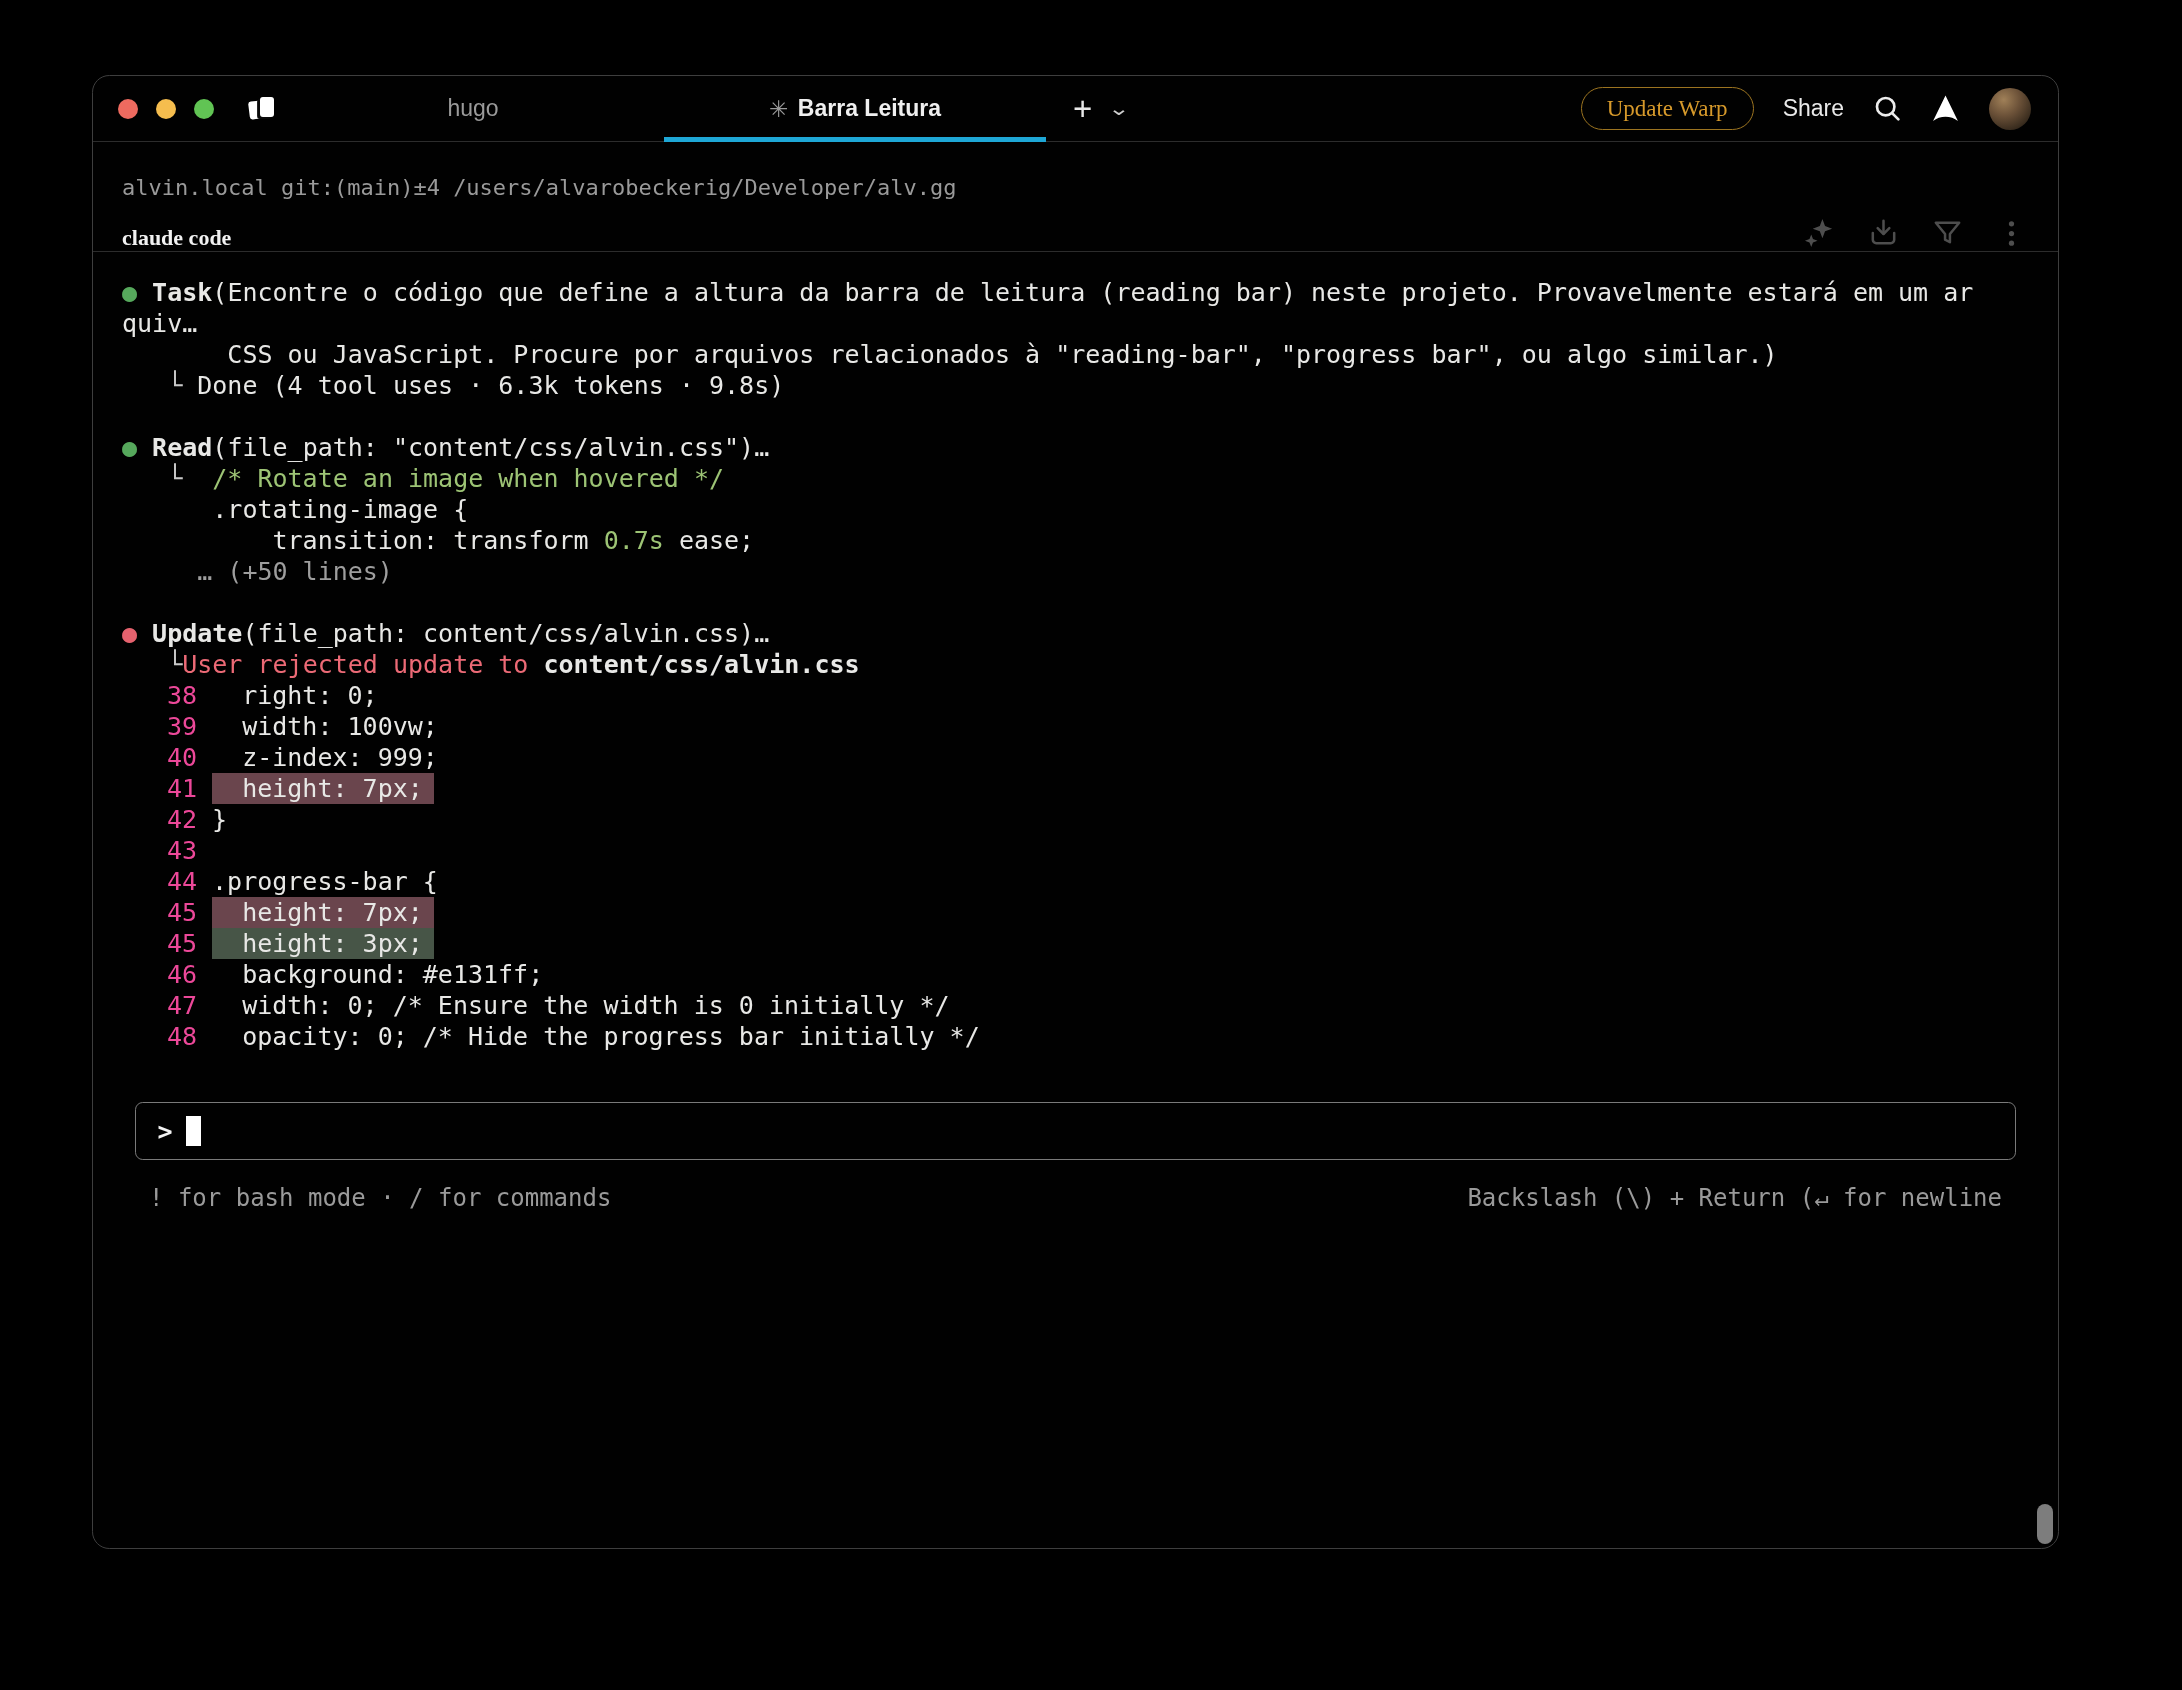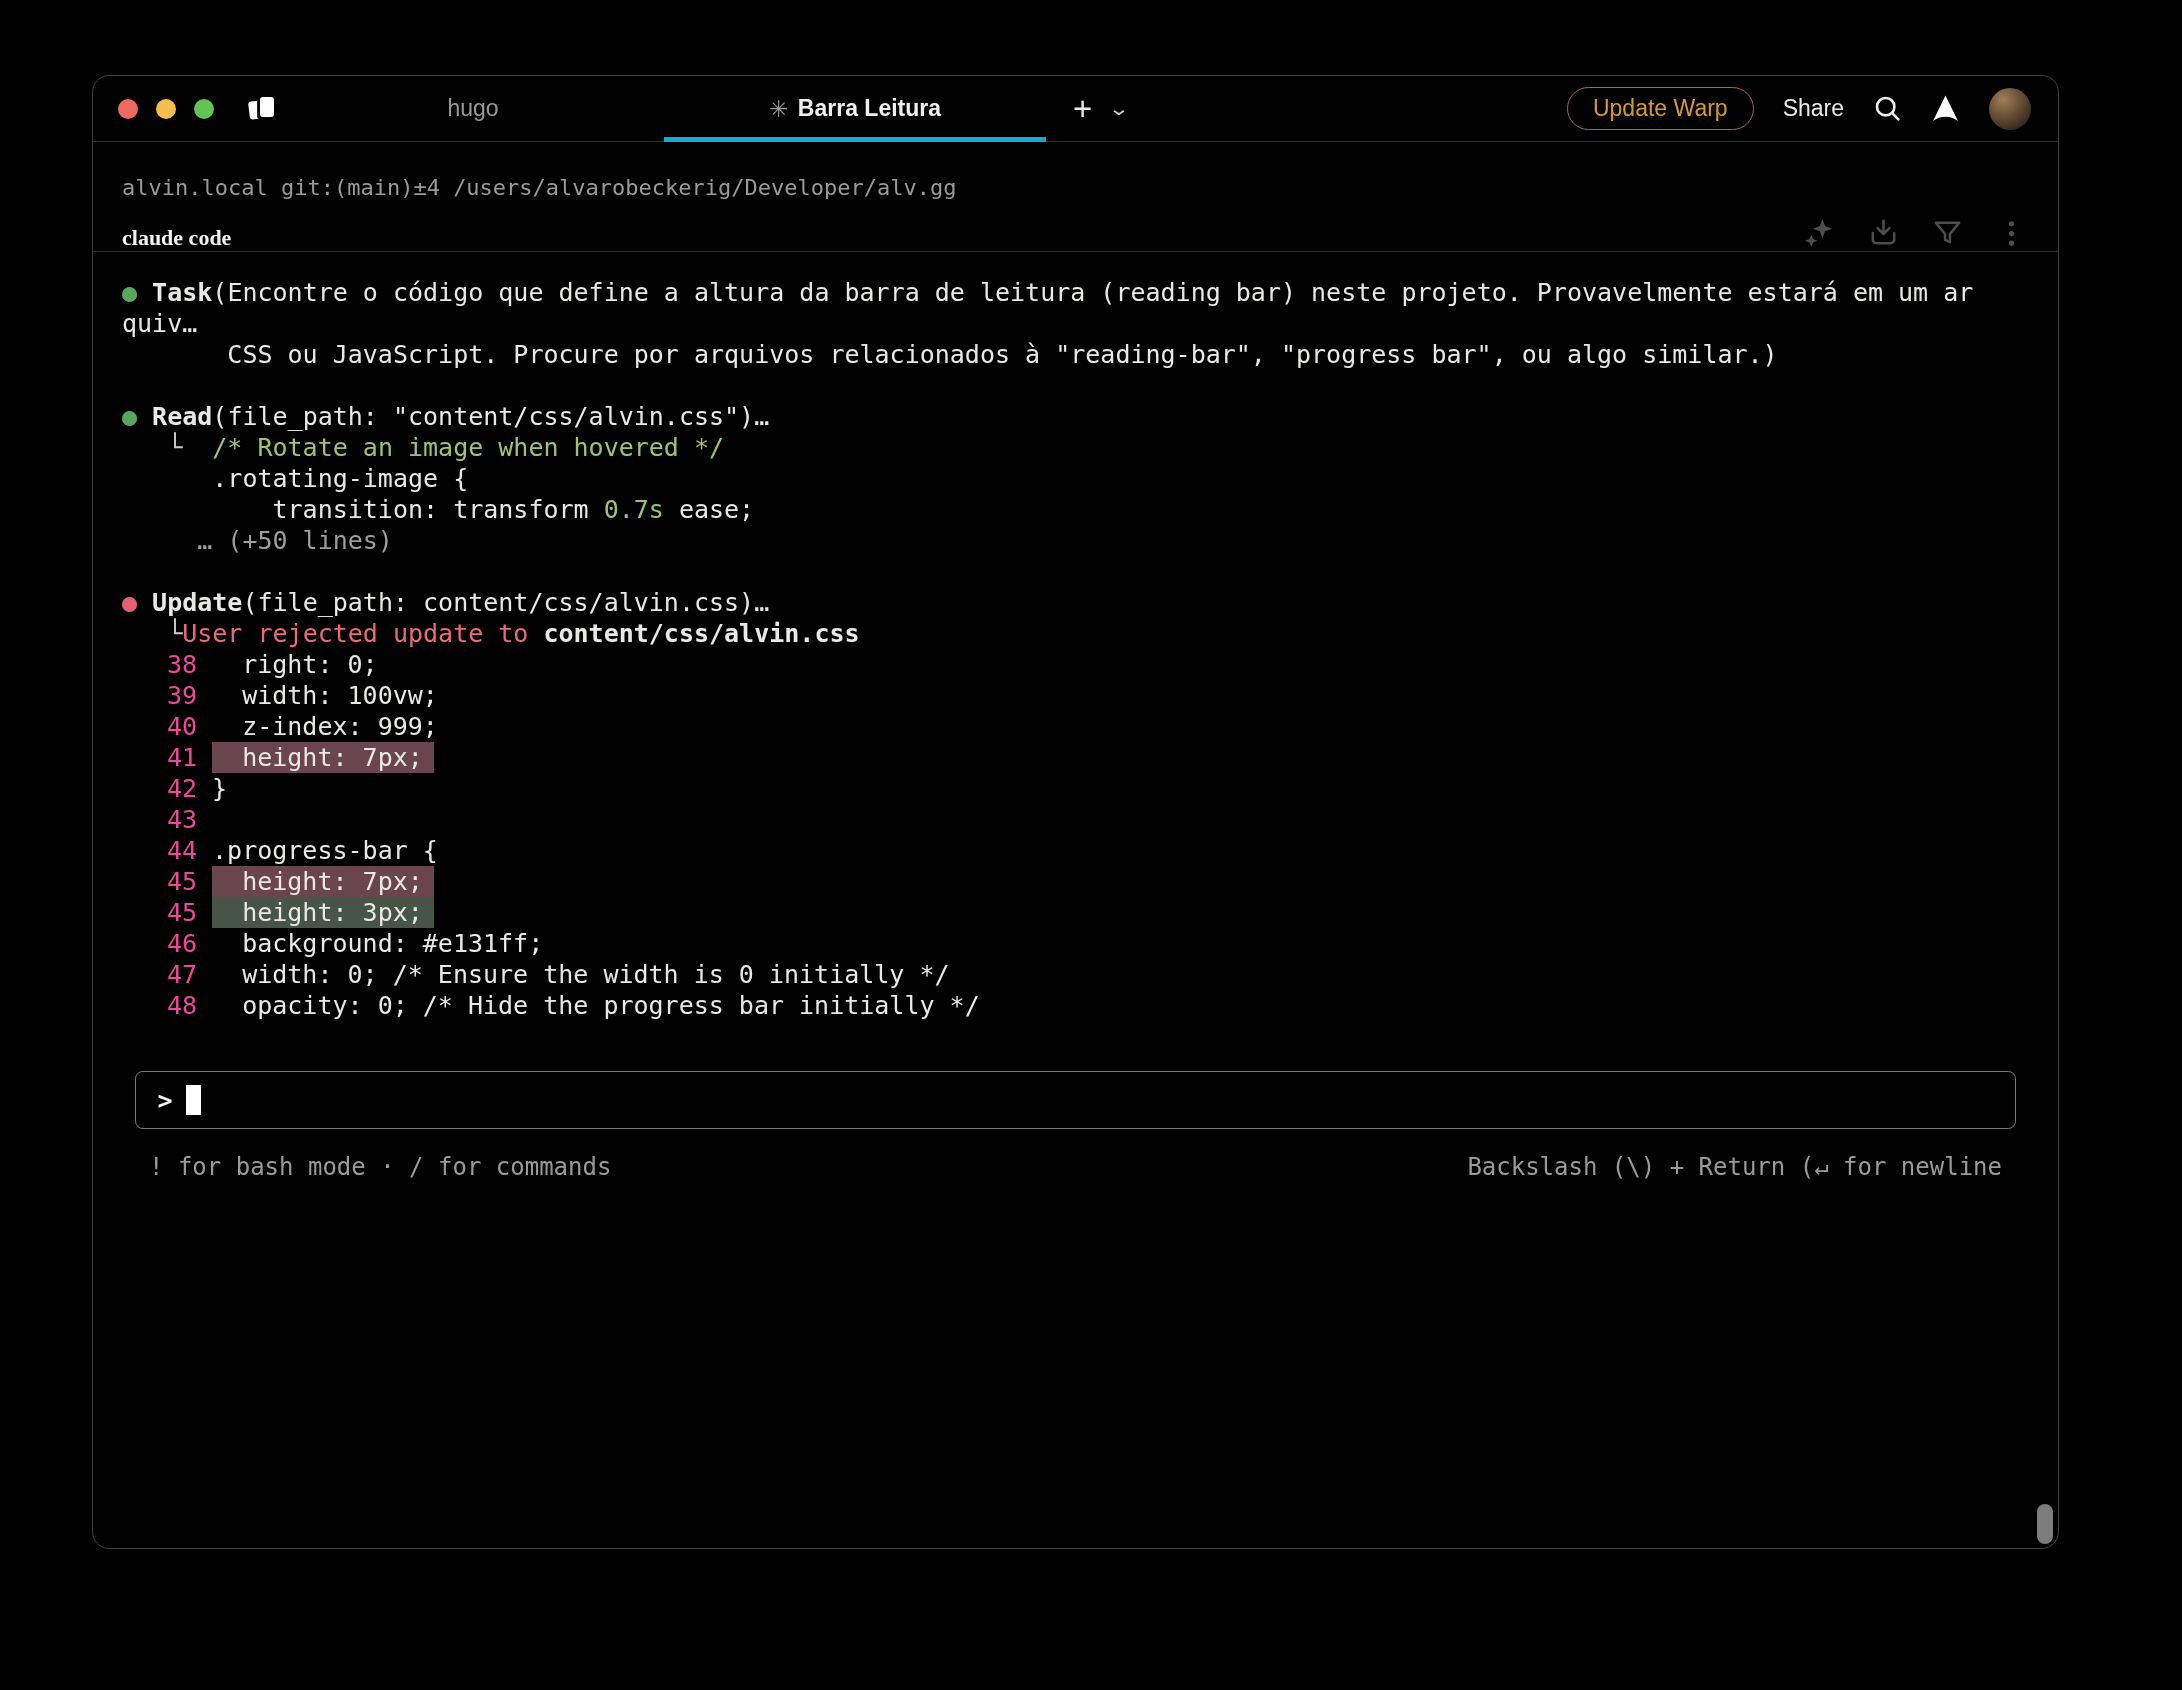--- a/index.html
+++ b/index.html
@@ -14,21 +14,21 @@
   .blocks{position:relative;width:35px;height:29px;margin-left:33px;align-self:center;}
   .bk1{position:absolute;left:1.9px;top:6.7px;width:13.4px;height:18px;background:#fff;border-radius:2.9px;transform:rotate(-7deg);}
   .bk2{position:absolute;left:12.5px;top:2.9px;width:14.4px;height:20px;background:#fff;border-radius:2.9px;box-shadow:-2.9px 1.9px 0 #0a0a0a;}
   .tab{position:relative;width:382px;display:flex;align-items:center;justify-content:center;gap:9.6px;font-size:23px;color:#9a9a9a;cursor:default;}
   .tab.active{color:#efefef;font-weight:bold;}
   .tab.active .underline{position:absolute;left:0;right:0;bottom:-1px;height:4.8px;background:var(--accent-blue,#1ea7d6);}
   .tab .activity{color:#9a9a9a;font-weight:normal;font-family:"DejaVu Sans",sans-serif;}
   .plus{align-self:center;margin-left:27px;font-size:33px;font-weight:300;color:#e8e8e8;line-height:1;}
   .chev{align-self:center;margin-left:19px;font-size:19px;color:#cfcfcf;transform:scaleX(1.4);}
   .tb-right{margin-left:auto;display:flex;align-items:center;gap:29px;padding-right:27px;}
-  .update-warp{background:none;border:1.9px solid #9c7420;color:var(--update-orange,#d6992b);font-size:23px;font-family:Liberation Sans, sans-serif;border-radius:23px;padding:7.7px 25px;line-height:1.1;}
+  .update-warp{background:none;border:1.9px solid #9c7420;color:var(--update-orange,#d6992b);font-size:23px;font-family:Liberation Serif, serif;border-radius:23px;padding:7.7px 25px;line-height:1.1;}
   .share{color:#e9e9e9;font-size:23px;}
   .avatar{width:42px;height:42px;border-radius:50%;background:radial-gradient(circle at 35% 28%,#a08058 0%,#6b5138 40%,#35291c 78%,#1d160f 100%);}
 
   
   .blockheader{display:flex;justify-content:space-between;align-items:flex-end;height:110px;border-bottom:1px solid #2c2c2c;box-sizing:border-box;padding:17.3px 29px 0 29px;}
   .bh-ctx{font-family:"DejaVu Sans Mono",monospace;font-size:22px;color:#9a9a9a;}
   .bh-cmd{margin-top:25px;font-family:Liberation Serif, serif;font-size:22px;font-weight:bold;color:#f1f1f1;}
   .bh-icons{display:flex;align-items:center;gap:29px;margin-top:11.5px;}
   .bh-icons .ic{width:35px;height:35px;}
 
@@ -116,20 +116,21 @@
             <circle cx="18" cy="18" r="2.7"></circle>
             <circle cx="18" cy="28" r="2.7"></circle>
           </svg>
       </div>
     </div>
 
     <div class="term">
       <div class="tl"><span class="gb">● </span><span class="bold">Task</span><span>(Encontre o código que define a altura da barra de leitura (reading bar) neste projeto. Provavelmente estará em um ar</span></div>
       <div class="tl"><span>quiv…</span></div>
       <div class="tl"><span>       CSS ou JavaScript. Procure por arquivos relacionados à "reading-bar", "progress bar", ou algo similar.)</span></div>
+      <div class="tl"><span class="glyph">   └ </span><span>Done (4 tool uses · 6.3k tokens · 9.8s)</span></div>
       <div class="tl"></div>
       <div class="tl"><span class="gb">● </span><span class="bold">Read</span><span>(file_path: "content/css/alvin.css")…</span></div>
       <div class="tl"><span class="glyph">   └  </span><span class="green">/* Rotate an image when hovered */</span></div>
       <div class="tl"><span>      .rotating-image {</span></div>
       <div class="tl"><span>          transition: transform </span><span class="green">0.7s</span><span> ease;</span></div>
       <div class="tl"><span class="muted">     … (+50 lines)</span></div>
       <div class="tl"></div>
       <div class="tl"><span class="rb">● </span><span class="bold">Update</span><span>(file_path: content/css/alvin.css)…</span></div>
       <div class="tl"><span class="glyph">   └</span><span class="red">User rejected update to </span><span class="bold">content/css/alvin.css</span></div>
       <div>

